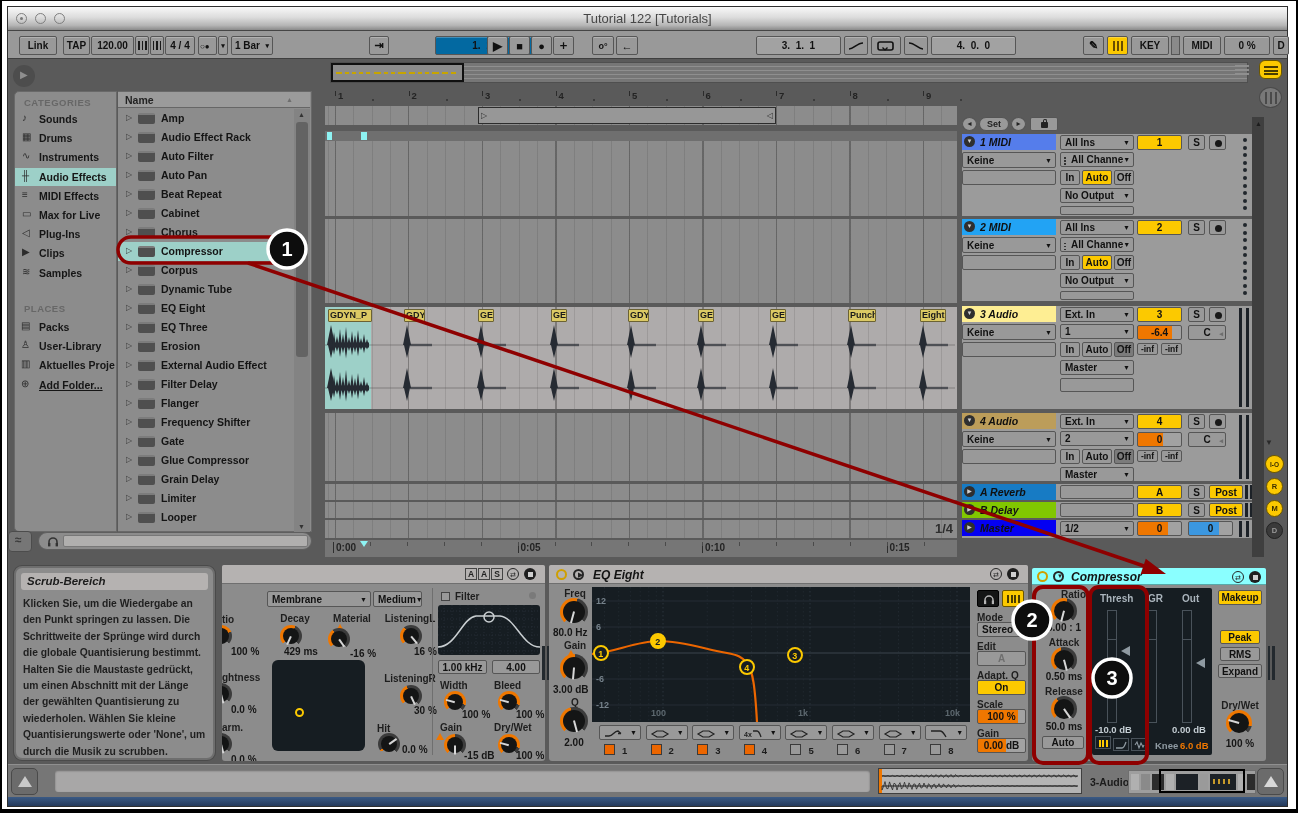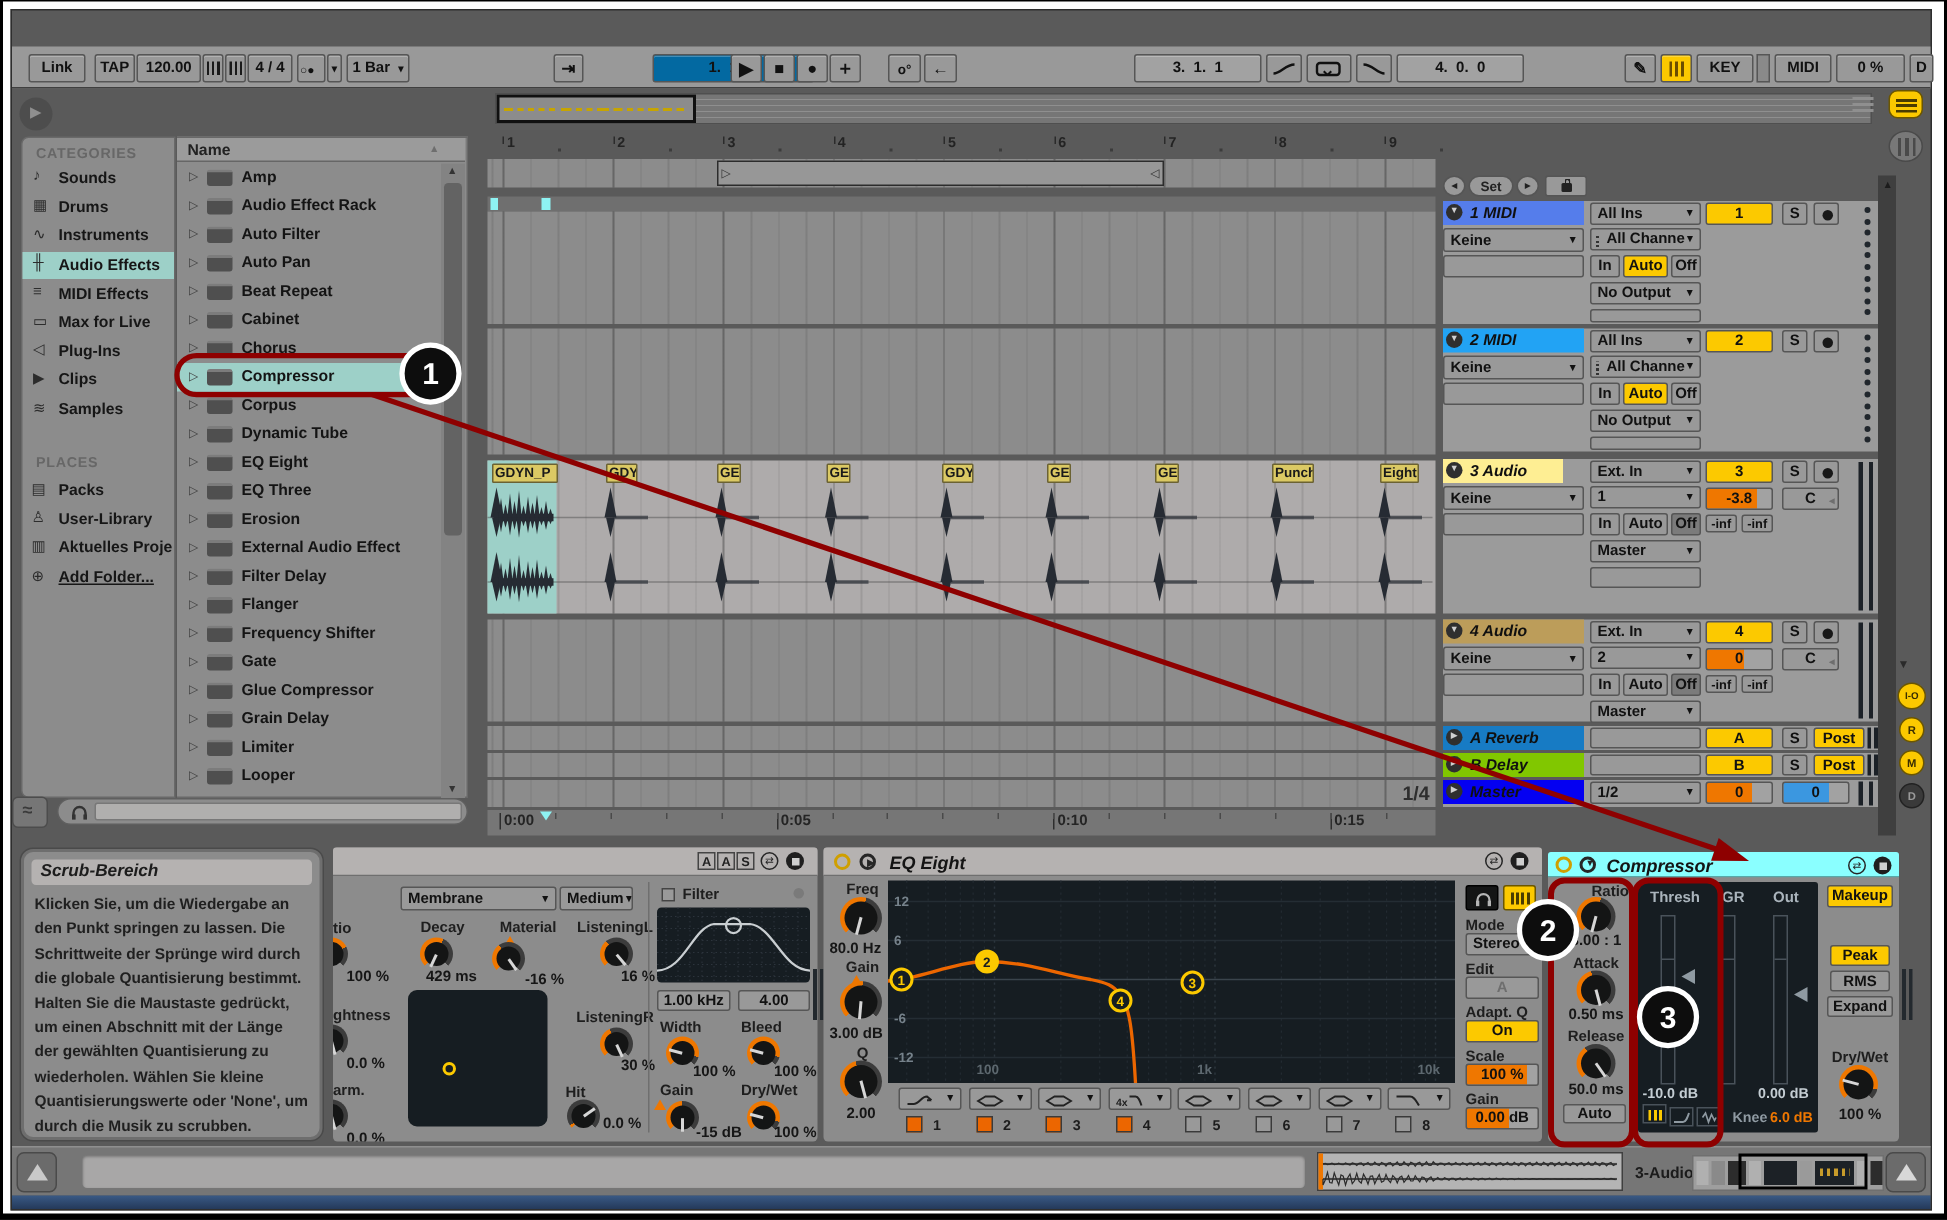--- a/index.html
+++ b/index.html
@@ -18,20 +18,28 @@
   .lane{background-color:#8c8c8c}
   .ddv{margin-left:auto;margin-right:3px;font-size:7px;color:#111}
   svg{position:absolute;left:0;top:0;overflow:visible}
 </style>
 </head>
 <body>
 
 <div id="shot">
   <div id="paper"></div>
   <div class="ab" id="win" style="left:7px;top:6px;width:1281px;height:801px;background:#5a5a5a;border:1px solid #2e2e2e"></div>
+<div class="ab" style="left: 8px; top: 7px; width: 1279px; height: 24px; background: linear-gradient(rgb(248, 248, 248), rgb(220, 220, 220) 45%, rgb(181, 181, 181) 80%, rgb(138, 138, 138)); border-bottom: 1px solid rgb(69, 69, 69);">
+      <div class="ab" style="left: 8px; top: 6px; width: 11px; height: 11px; border: 1.5px solid rgb(127, 127, 127); border-radius: 50%;">
+        <div class="ab" style="left: 2.5px; top: 2.5px; width: 3px; height: 3px; border-radius: 50%; background: rgb(119, 119, 119);"></div>
+      </div>
+      <div class="ab" style="left: 27px; top: 6px; width: 11px; height: 11px; border: 1.5px solid rgb(127, 127, 127); border-radius: 50%;"></div>
+      <div class="ab" style="left: 46px; top: 6px; width: 11px; height: 11px; border: 1.5px solid rgb(127, 127, 127); border-radius: 50%;"></div>
+      <div class="ab" style="left: 0px; top: 4px; width: 100%; text-align: center; font-size: 13px; color: rgb(70, 70, 70); font-weight: normal;">Tutorial 122  [Tutorials]</div>
+    </div>
     <div class="ab" style="left: 8px; top: 31px; width: 1279px; height: 28px; background: rgb(153, 153, 153); border-bottom: 1px solid rgb(63, 63, 63);">
       <div class="ab btn" style="left: 11px; top: 5px; width: 38px; height: 19px;">Link</div>
       <div class="ab btn" style="left: 55px; top: 5px; width: 27px; height: 19px;">TAP</div>
       <div class="ab btn" style="left: 83px; top: 5px; width: 43px; height: 19px;">120.00</div>
       <div class="ab btn" style="left: 127px; top: 5px; width: 14px; height: 19px;"><div class="ab" style="left: 2px; top: 4px; width: 9px; height: 9px; background: repeating-linear-gradient(90deg, rgb(26, 26, 26) 0px, rgb(26, 26, 26) 1.5px, transparent 1.5px, transparent 3.5px);"></div></div>
       <div class="ab btn" style="left: 142px; top: 5px; width: 14px; height: 19px;"><div class="ab" style="left: 2px; top: 4px; width: 9px; height: 9px; background: repeating-linear-gradient(90deg, rgb(26, 26, 26) 0px, rgb(26, 26, 26) 1.5px, transparent 1.5px, transparent 3.5px);"></div></div>
       <div class="ab btn" style="left: 157px; top: 5px; width: 30px; height: 19px;">4 / 4</div>
       <div class="ab btn" style="left: 190px; top: 5px; width: 19px; height: 19px;"><div class="ab" style="left: 1px; top: 5px; font-size: 8px; color: rgb(17, 17, 17); font-weight: bold;">○●</div></div>
       <div class="ab btn" style="left: 210px; top: 5px; width: 10px; height: 19px; font-size: 7px;">▾</div>
       <div class="ab btn" style="left: 223px; top: 5px; width: 42px; height: 19px;"><div class="ab" style="left: 3px; top: 3px; font-size: 10px; font-weight: bold; color: rgb(17, 17, 17);">1 Bar</div><div class="ab" style="right: 3px; top: 5px; font-size: 7px;">▾</div></div>
@@ -581,21 +589,21 @@
         <div class="ab" style="left: 281px; top: 19.2px; width: 4px; height: 4px; border-radius: 50%; background: rgb(32, 38, 44);"></div>
         <div class="ab" style="left: 281px; top: 26.8px; width: 4px; height: 4px; border-radius: 50%; background: rgb(32, 38, 44);"></div>
         <div class="ab" style="left: 281px; top: 34.4px; width: 4px; height: 4px; border-radius: 50%; background: rgb(32, 38, 44);"></div>
         <div class="ab" style="left: 281px; top: 42px; width: 4px; height: 4px; border-radius: 50%; background: rgb(32, 38, 44);"></div>
         <div class="ab" style="left: 281px; top: 49.6px; width: 4px; height: 4px; border-radius: 50%; background: rgb(32, 38, 44);"></div>
         <div class="ab" style="left: 281px; top: 57.2px; width: 4px; height: 4px; border-radius: 50%; background: rgb(32, 38, 44);"></div>
         <div class="ab" style="left: 281px; top: 64.8px; width: 4px; height: 4px; border-radius: 50%; background: rgb(32, 38, 44);"></div>
         <div class="ab" style="left: 281px; top: 72.4px; width: 4px; height: 4px; border-radius: 50%; background: rgb(32, 38, 44);"></div>
       </div>
       <div class="ab" style="left: 0px; top: 306px; width: 290px; height: 103px; background: rgb(155, 155, 155);">
-        <div class="ab" style="left: 0px; top: 0px; width: 80px; height: 16px; background: rgb(254, 238, 147);">
+        <div class="ab" style="left: 0px; top: 0px; width: 94px; height: 16px; background: rgb(254, 238, 147);">
           <div class="ab" style="left: 2px; top: 2px; width: 11px; height: 11px; border-radius: 50%; background: rgb(47, 47, 47); color: rgb(207, 207, 207); font-size: 6px; text-align: center; line-height: 11px;">▼</div>
           <div class="ab" style="left: 18px; top: 2px; font-size: 10.5px; font-weight: bold; font-style: italic; color: rgb(16, 16, 16); white-space: nowrap;">3 Audio</div>
         </div>
         <div class="ab box" style="left: 0px; top: 18px; width: 94px; height: 16px; padding-left: 4px;">
           <span>Keine</span>
           <span class="ddv">▼</span>
         </div>
         <div class="ab box" style="left: 0px; top: 36px; width: 94px; height: 15px; padding-left: 4px;"></div>
         <div class="ab box" style="left: 98px; top: 1px; width: 74px; height: 15px; padding-left: 4px;">
           <span>Ext. In</span>
@@ -622,21 +630,21 @@
         <div class="ab box yellow" style="left: 175px; top: 1px; width: 45px; height: 15px; padding-left: 0px; justify-content: center;">
           <span>3</span>
         </div>
         <div class="ab box" style="left: 226px; top: 1px; width: 17px; height: 15px; padding-left: 0px; justify-content: center;">
           <span>S</span>
         </div>
         <div class="ab box" style="left: 247px; top: 1px; width: 17px; height: 15px; padding-left: 0px; justify-content: center;">
           <div class="ab" style="left: 4.5px; top: 3.5px; width: 7px; height: 7px; border-radius: 50%; background: rgb(24, 24, 24);"></div>
         </div>
         <div class="ab box" style="left: 175px; top: 19px; width: 45px; height: 15px; padding-left: 0px; justify-content: center; background: linear-gradient(90deg, rgb(239, 119, 0) 0px, rgb(239, 119, 0) 78%, rgb(162, 162, 162) 0px);">
-          <span>-3.8</span>
+          <span>-6.4</span>
         </div>
         <div class="ab box" style="left: 226px; top: 19px; width: 38px; height: 15px; padding-left: 0px; justify-content: center;">
           <span>C</span>
           <div class="ab" style="right: 2px; top: 4px; font-size: 7px; color: rgb(110, 110, 110);">◂</div>
         </div>
         <div class="ab box" style="left: 175px; top: 37px; width: 21px; height: 12px; padding-left: 0px; justify-content: center; font-size: 8.5px;">
           <span>-inf</span>
         </div>
         <div class="ab box" style="left: 199px; top: 37px; width: 21px; height: 12px; padding-left: 0px; justify-content: center; font-size: 8.5px;">
           <span>-inf</span>

